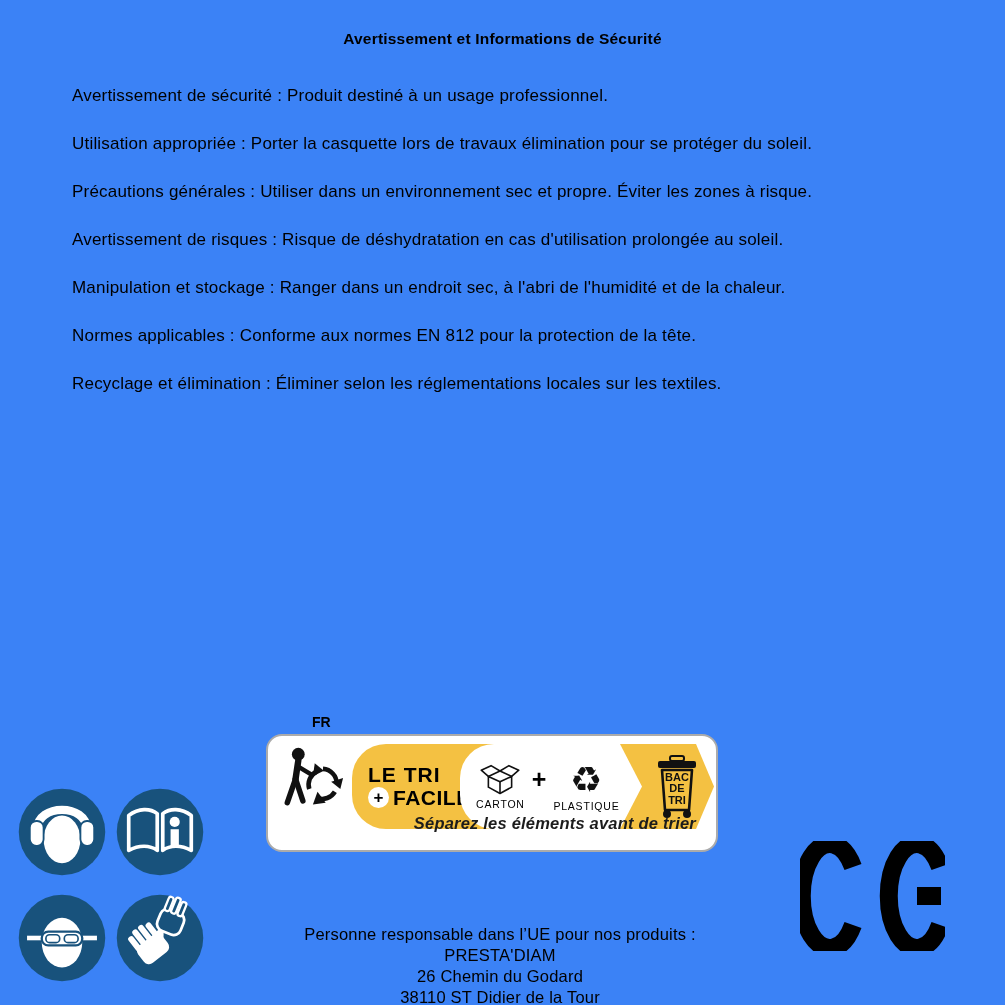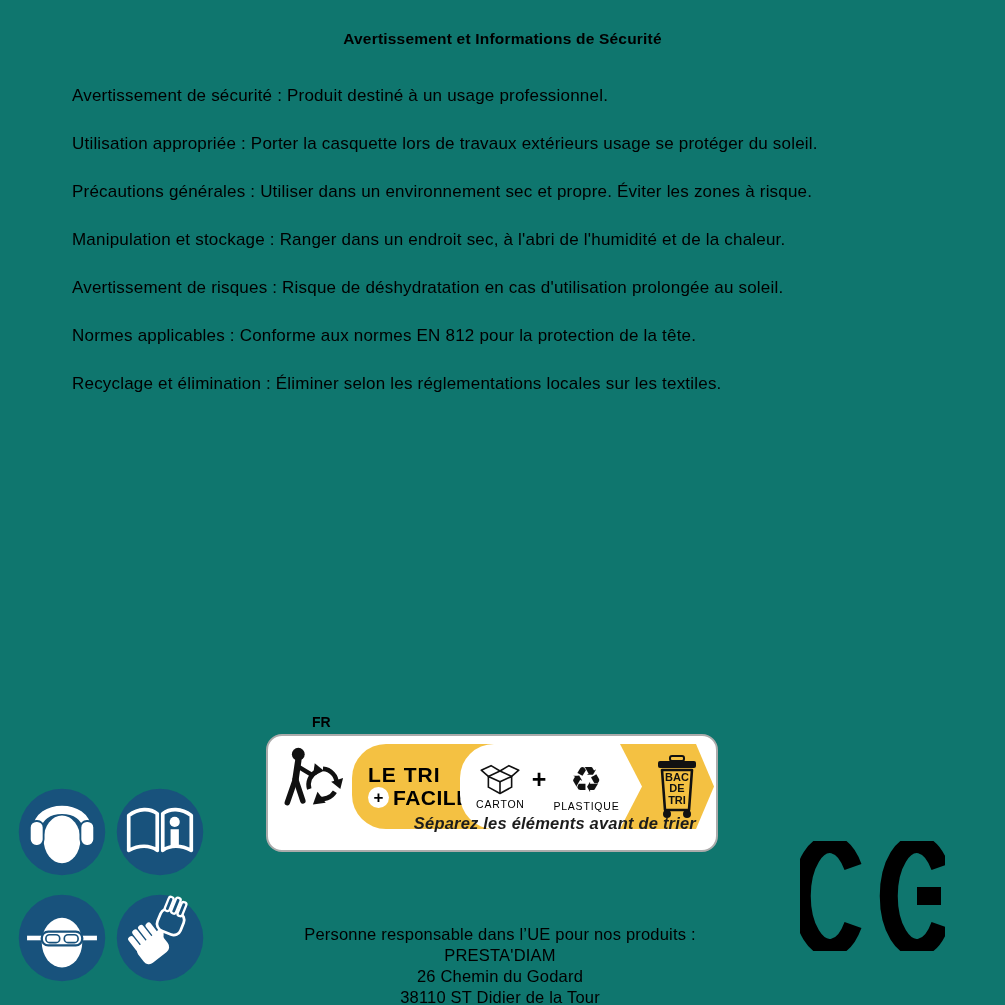--- a/index.html
+++ b/index.html
@@ -1,18 +1,18 @@
 <!DOCTYPE html>
 <html><head>
 <meta charset="utf-8">
 <style>
   * { margin:0; padding:0; box-sizing:border-box; }
   html,body { background:#ffffff; }
   .page {
-    position:relative; width:1005px; height:1005px; background:#0f766e;
+    position:relative; width:1005px; height:1005px; background:#3b82f6;
     font-family:"Liberation Sans","DejaVu Sans",sans-serif; color:#000;
     overflow:hidden;
   }
   .title {
     position:absolute; top:30px; left:0; width:100%;
     text-align:center; font-size:15.5px; font-weight:bold; letter-spacing:.2px;
   }
   .body-text { position:absolute; left:72px; top:86px; right:36px; }
   .body-text p { font-size:17px; line-height:19px; margin:0 0 29px 0; letter-spacing:.2px; }
 
@@ -78,24 +78,24 @@
 </style>
 </head>
 <body>
 
 <div class="page">
 
   <div class="title">Avertissement et Informations de Sécurité</div>
 
   <div class="body-text">
     <p>Avertissement de sécurité : Produit destiné à un usage professionnel.</p>
-    <p>Utilisation appropriée : Porter la casquette lors de travaux extérieurs usage se protéger du soleil.</p>
+    <p>Utilisation appropriée : Porter la casquette lors de travaux élimination pour se protéger du soleil.</p>
     <p>Précautions générales : Utiliser dans un environnement sec et propre. Éviter les zones à risque.</p>
+    <p>Avertissement de risques : Risque de déshydratation en cas d'utilisation prolongée au soleil.</p>
     <p>Manipulation et stockage : Ranger dans un endroit sec, à l'abri de l'humidité et de la chaleur.</p>
-    <p>Avertissement de risques : Risque de déshydratation en cas d'utilisation prolongée au soleil.</p>
     <p>Normes applicables : Conforme aux normes EN 812 pour la protection de la tête.</p>
     <p>Recyclage et élimination : Éliminer selon les réglementations locales sur les textiles.</p>
   </div>
 
   <div class="fr-label">FR</div>
 
   <div class="tri-box">
 
     <svg class="triman" width="64" height="66" viewBox="0 0 70 70">
       <circle cx="20" cy="9" r="7" fill="#111"></circle>

